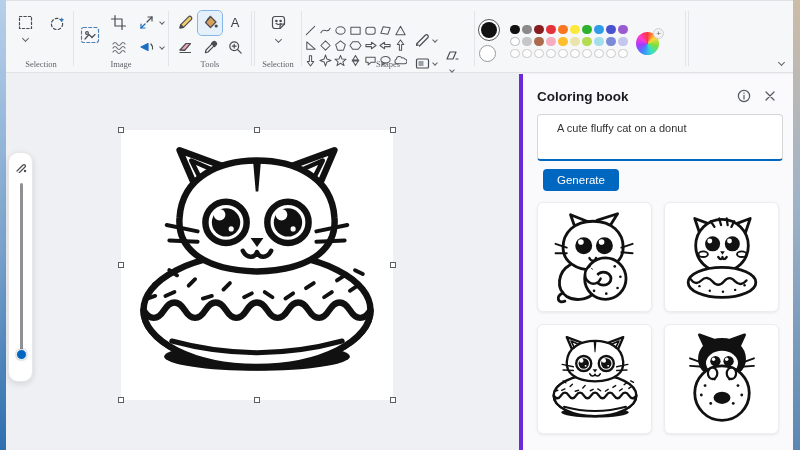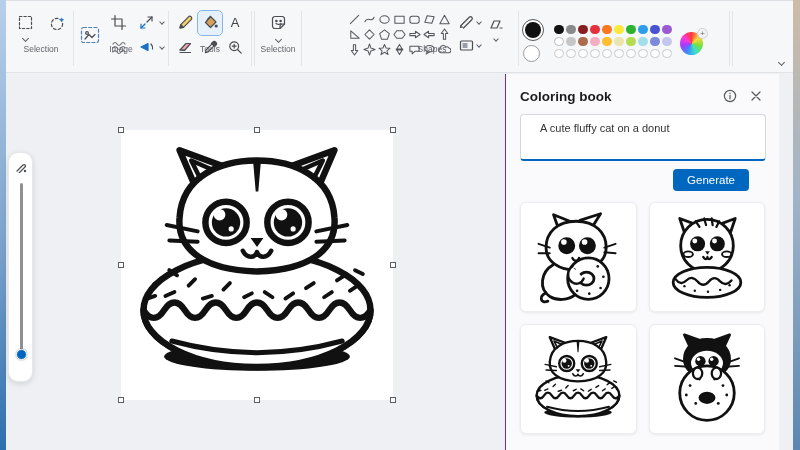--- a/index.html
+++ b/index.html
@@ -10,43 +10,43 @@
   .edge-left { position:absolute; left:0; top:0; width:6px; height:450px;
     background:linear-gradient(180deg,#b7d0ea 0%,#7aa2cc 55%,#2e6fae 100%); }
   .edge-right { position:absolute; right:0; top:0; width:7px; height:450px;
     background:linear-gradient(180deg,#cdbca6 0%,#9fb3c8 45%,#5b87b2 100%); }
 
   
   .ribbon { position:absolute; left:6px; top:0; width:787px; height:73px;
     background:#f6f7f9; border-top:1px solid #dde0e4; border-bottom:1px solid #e1e2e5;
     display:flex; align-items:stretch; padding:2px 2px 0 4px; }
   .grp { position:relative; display:flex; flex-direction:column; align-items:center; padding-top:7px; }
-  .grp-label { position:absolute; bottom:18px; left:0; right:0; text-align:center;
-    font-size:8.5px; color:#5f6368; white-space:nowrap; }
+  .grp-label { position:absolute; bottom:3px; left:0; right:0; text-align:center;
+    font-size:8.5px; color:#5f6368; white-space:nowrap;font-family:Liberation Serif, serif; }
   .vdiv { width:1px; background:#e3e4e7; margin:8px 1px 6px; }
   .ibtn { display:flex; align-items:center; justify-content:center; width:24px; height:24px;
     border-radius:4px; cursor:default; }
   .ibtn.sel { background:#e6f0fb; outline:1px solid #86b6e8; }
   .chev { width:5px; height:5px; border-right:1.2px solid #5f6368; border-bottom:1.2px solid #5f6368;
     transform:rotate(45deg); display:inline-block; margin-top:-1px; }
   .chev.tiny { width:4px; height:4px; }
   svg.icn { width:17px; height:17px; fill:none; stroke:#4a4d52; stroke-width:1.2;
     stroke-linecap:round; stroke-linejoin:round; }
 
   .g-selection .row { display:flex; gap:8px; align-items:flex-start; }
   .sel-col { display:flex; flex-direction:column; align-items:center; gap:3px; }
 
   .g-image .img-grid { display:grid; grid-template-columns:24px 32px 30px; grid-template-rows:25px 25px; align-items:center; justify-items:center; }
   .dd { display:flex; align-items:center; gap:2px; }
 
   .g-tools .t-grid { display:grid; grid-template-columns:repeat(3,25px); grid-template-rows:25px 25px; justify-items:center; align-items:center; }
 
   .one-col { display:flex; flex-direction:column; align-items:center; gap:4px; }
 
-  .g-shapes { flex-direction:row; gap:6px; align-items:flex-start; padding-top:9px;margin-left:44px; }
+  .g-shapes { flex-direction:row; gap:6px; align-items:flex-end; padding-top:9px; }
   .shapes-grid { display:grid; grid-template-columns:repeat(7,15px); grid-auto-rows:15px;
     height:49px; overflow:hidden; align-items:center; justify-items:center; }
   svg.shp { width:13px; height:13px; fill:none; stroke:#53565c; stroke-width:1.1; stroke-linejoin:round; stroke-linecap:round; }
   .shape-dds { display:flex; flex-direction:column; gap:6px; padding-top:2px; }
   .more-col { display:flex; flex-direction:column; align-items:center; gap:5px; padding-top:4px; }
 
   .g-colors { flex-direction:row; gap:7px; padding-top:8px; }
   .fgbg { position:relative; width:26px; height:46px; }
   .fg-ring { position:absolute; left:2px; top:0; width:22px; height:22px; border-radius:50%;
     border:1px solid #5a5a5a; display:flex; align-items:center; justify-content:center; background:#fff; }
@@ -75,29 +75,29 @@
   .handle { position:absolute; width:6px; height:6px; background:#fff; border:1px solid #5a5d63; }
 
   .size-panel { position:absolute; left:2px; top:78px; width:25px; height:230px; background:#fff;
     border:1px solid #e7e7ea; border-radius:10px; box-shadow:0 2px 6px rgba(0,0,0,.12); }
   .size-icon { position:absolute; left:6px; top:8px; }
   .size-track { position:absolute; left:11px; top:30px; width:2.5px; height:172px; background:#8f9094; border-radius:2px; }
   .size-thumb { position:absolute; left:6.5px; top:196px; width:11px; height:11px; border-radius:50%;
     background:#0067c0; border:1.5px solid #fff; box-shadow:0 0 2px rgba(0,0,0,.4); }
 
   
-  .panel { position:absolute; left:505px; top:74px; width:274px; height:376px;
-    background:#fafafc; border-left:1px solid #6d28d9; }
+  .panel { position:absolute; left:519px; top:74px; width:274px; height:376px;
+    background:#fafafc; border-left:4px solid #6d28d9; }
   .panel-head { display:flex; align-items:center; margin:13px 14px 9px; }
   .panel-title { font-size:13.5px; font-weight:bold; color:#1b1b1f; flex:1; }
   .head-btn { display:flex; align-items:center; justify-content:center; width:18px; height:18px; margin-left:8px; }
   .prompt-box { display:block; margin:0 14px; width:246px; height:47px; background:#fff;
     border:1px solid #d6d6d9; border-bottom:2px solid #0067c0; border-radius:4px;
     font-family:"Liberation Sans",sans-serif; font-size:11px; color:#333; padding:7px 19px; resize:none; outline:none; }
-  .gen-row { display:flex; justify-content:flex-end; margin:8px 30px 0; }
+  .gen-row { display:flex; margin:8px 20px 0; }
   .gen-btn { background:#0067c0; color:#fff; border:none; border-radius:4px; font-size:11.5px;
     font-family:"Liberation Sans",sans-serif; padding:5px 14px; }
   .thumb-grid { display:grid; grid-template-columns:1fr 1fr; gap:12px; margin:11px 14px; }
   .thumb-card { background:#fff; border:1px solid #ededf0; border-radius:6px; height:110px;
     box-shadow:0 1px 3px rgba(0,0,0,.08); display:flex; align-items:center; justify-content:center; }
   .thumb-card svg { width:94px; height:94px; }
 
   .art { fill:#fff; stroke:#111; stroke-linejoin:round; stroke-linecap:round; }
 </style>
 </head>

